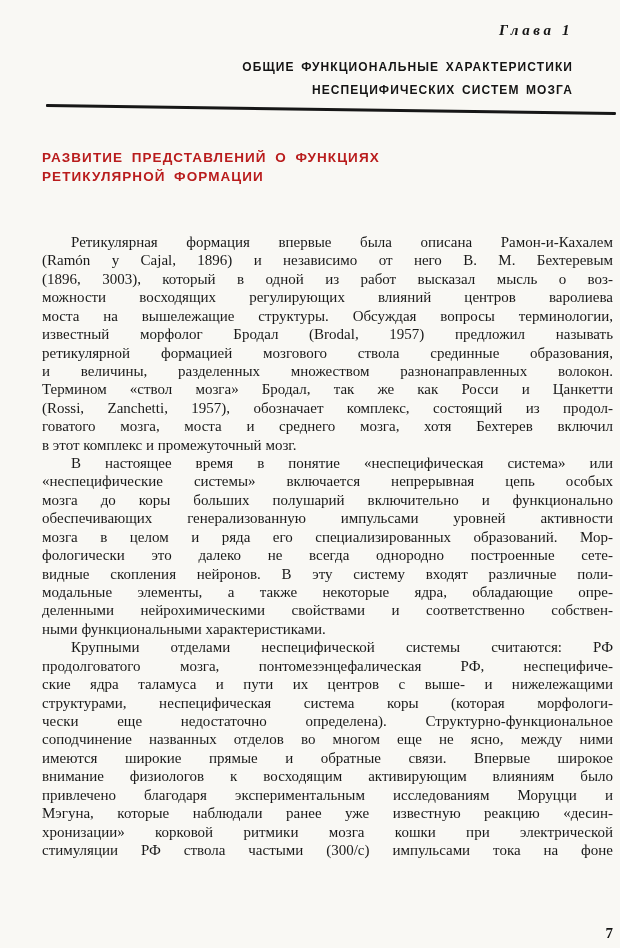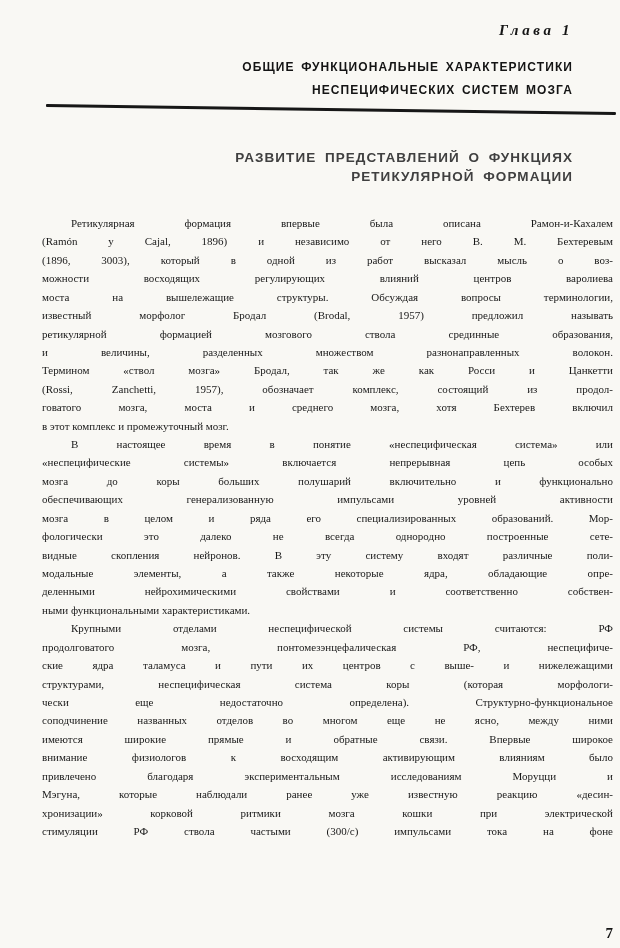--- a/index.html
+++ b/index.html
@@ -55,33 +55,33 @@
     top: 104px;
     width: 570px;
     height: 3px;
     background: #171717;
     transform: rotate(0.8deg);
     transform-origin: left center;
     border-radius: 1px;
   }
   .section-heading {
     margin-top: 47px;
-    text-align: right;
+    text-align: left;
     padding-right: 40px;
     font-family: "Liberation Sans", sans-serif;
     font-weight: 700;
     font-size: 13.5px;
     line-height: 18.5px;
     letter-spacing: 0.08em;
     word-spacing: 0.28em;
-    color: #404040;
+    color: #b91c1c;
   }
   .body-text {
-    margin-top: 28px;
-    font-size: 11px;
+    margin-top: 47px;
+    font-size: 15px;
     line-height: 18.42px;
     color: #191919;
   }
   .para { margin: 0; }
   .line {
     text-align: justify;
     text-align-last: justify;
     white-space: normal;
   }
   .line.indent { padding-left: 29px; }

